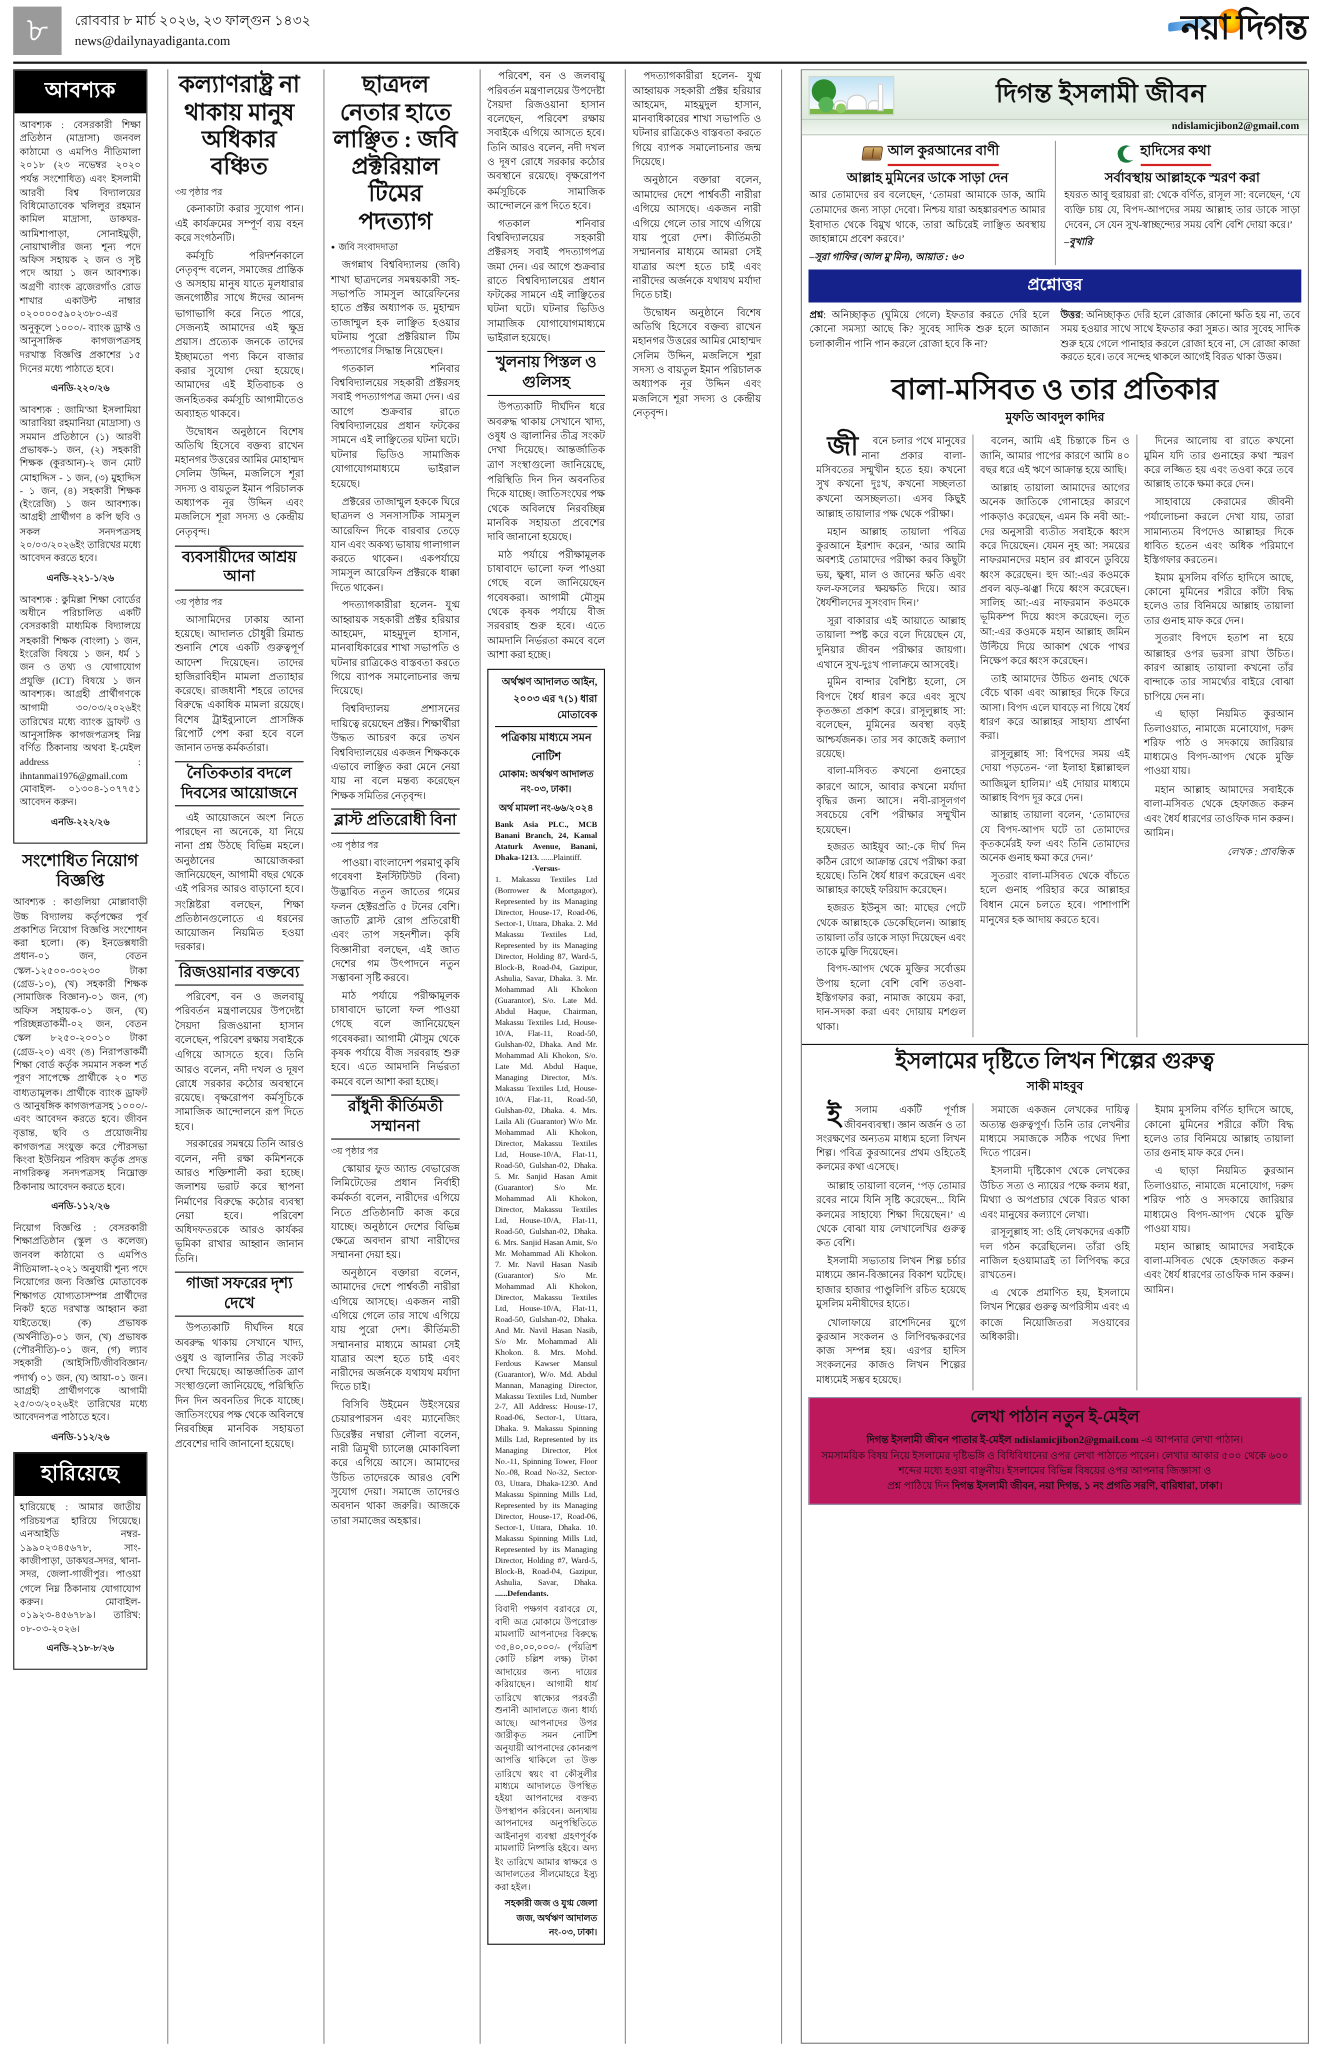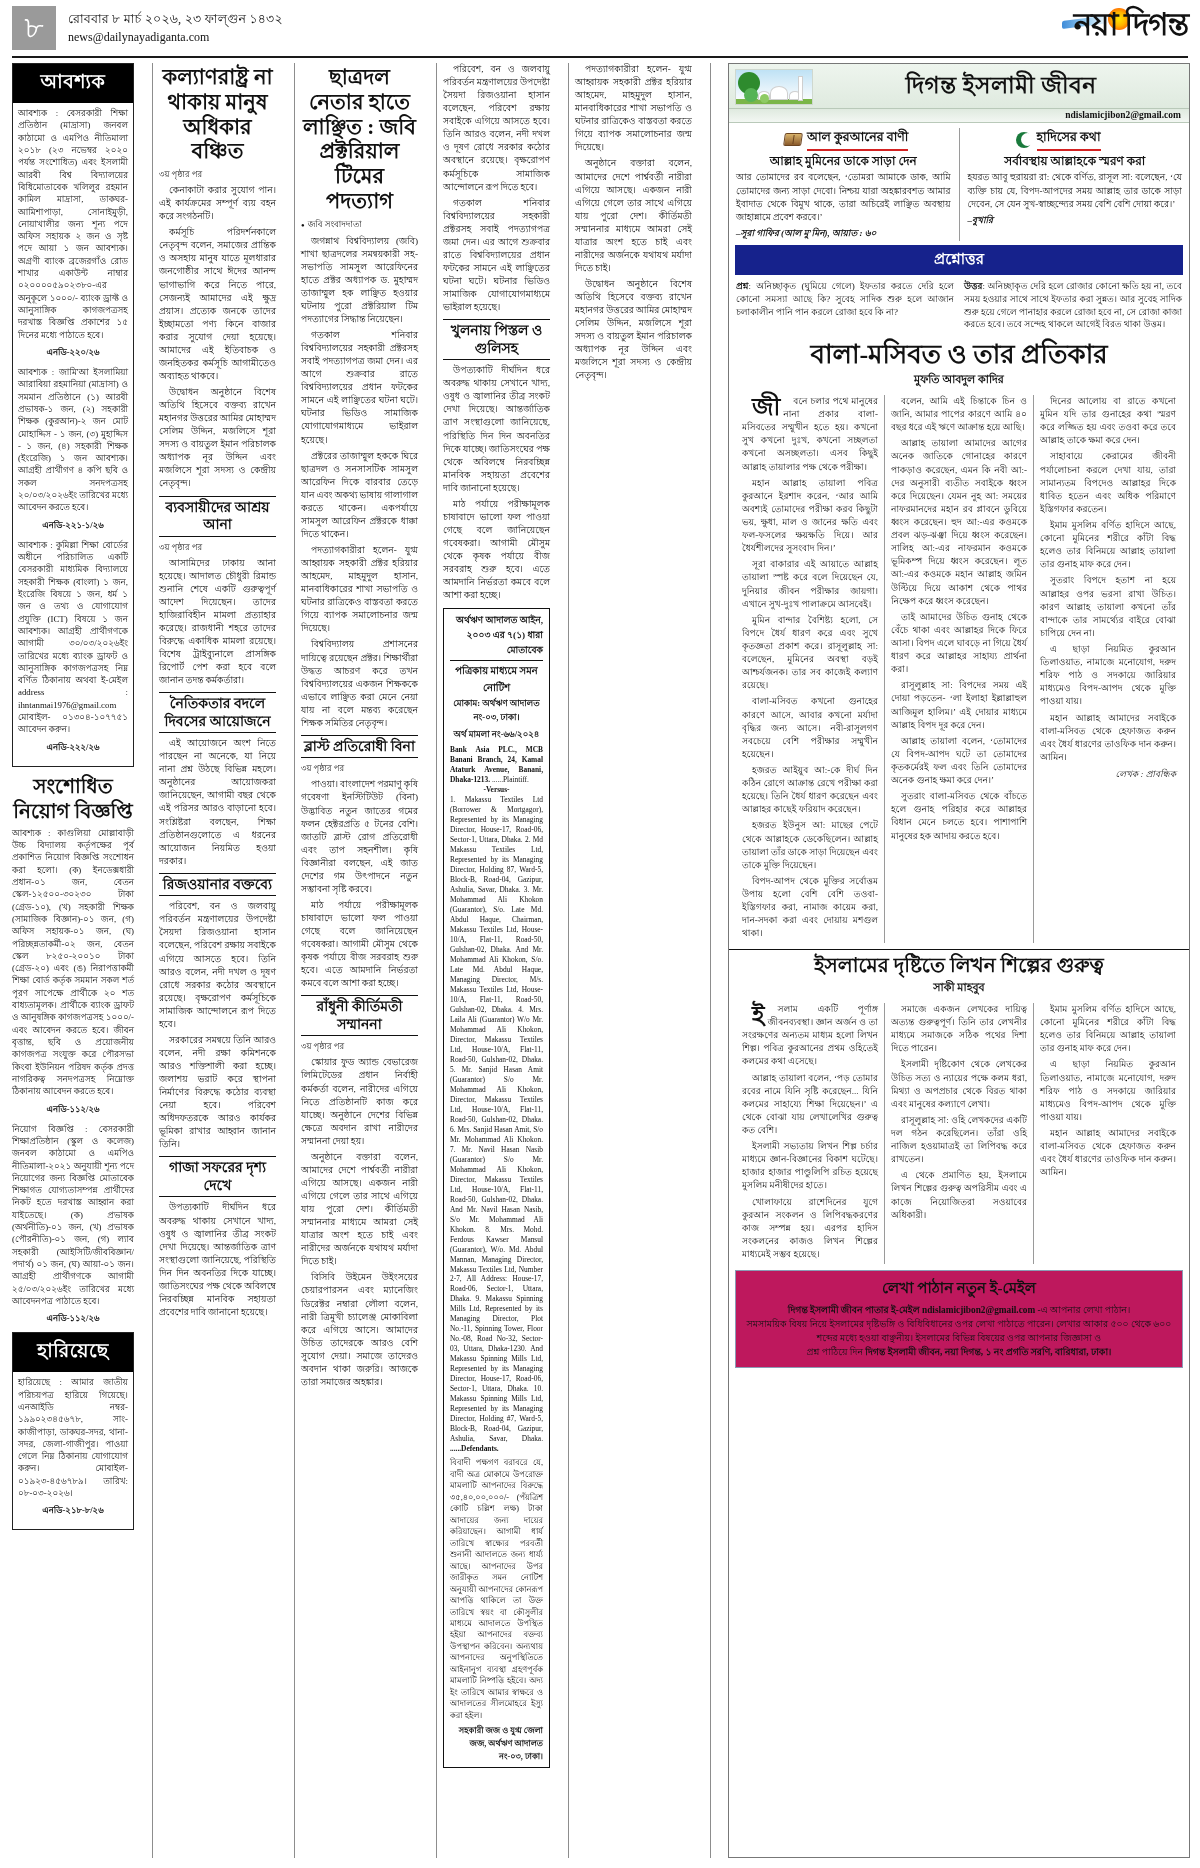--- a/index.html
+++ b/index.html
@@ -75,21 +75,21 @@
   }
   .adbox-body { padding: 4px 5px 0 5px; }
   .ad-item { font-size: 8.8px; line-height: 1.4; text-align: justify; margin-bottom: 5px; }
   .ad-ref { text-align: center; font-size: 8.5px; font-weight: bold; margin: 3px 0 6px 0; }
 
   .subhead {
     text-align: center; font-size: 14px; font-weight: bold;
     border-top: 1.5px solid #111; border-bottom: 1.5px solid #111;
     padding: 2px 0; margin: 5px 0 4px 0; line-height: 1.25;
   }
-  .subhead.plain { border: none; padding: 0; margin: 6px 0 3px 0; font-size: 20px; }
+  .subhead.plain { border: none; padding: 0; margin: 6px 0 3px 0; font-size: 15px; }
 
   
   .head-lg {
     font-size: 21px; font-weight: bold; text-align: center; line-height: 1.18;
     margin: 2px 0 4px 0;
   }
   .byline { font-size: 8.6px; margin: 0 0 3px 0; }
   .byline.dot::before { content: "\25CF"; font-size: 6px; vertical-align: middle; margin-right: 3px; }
   .contfrom { font-size: 8.4px; margin-bottom: 2px; }
 

